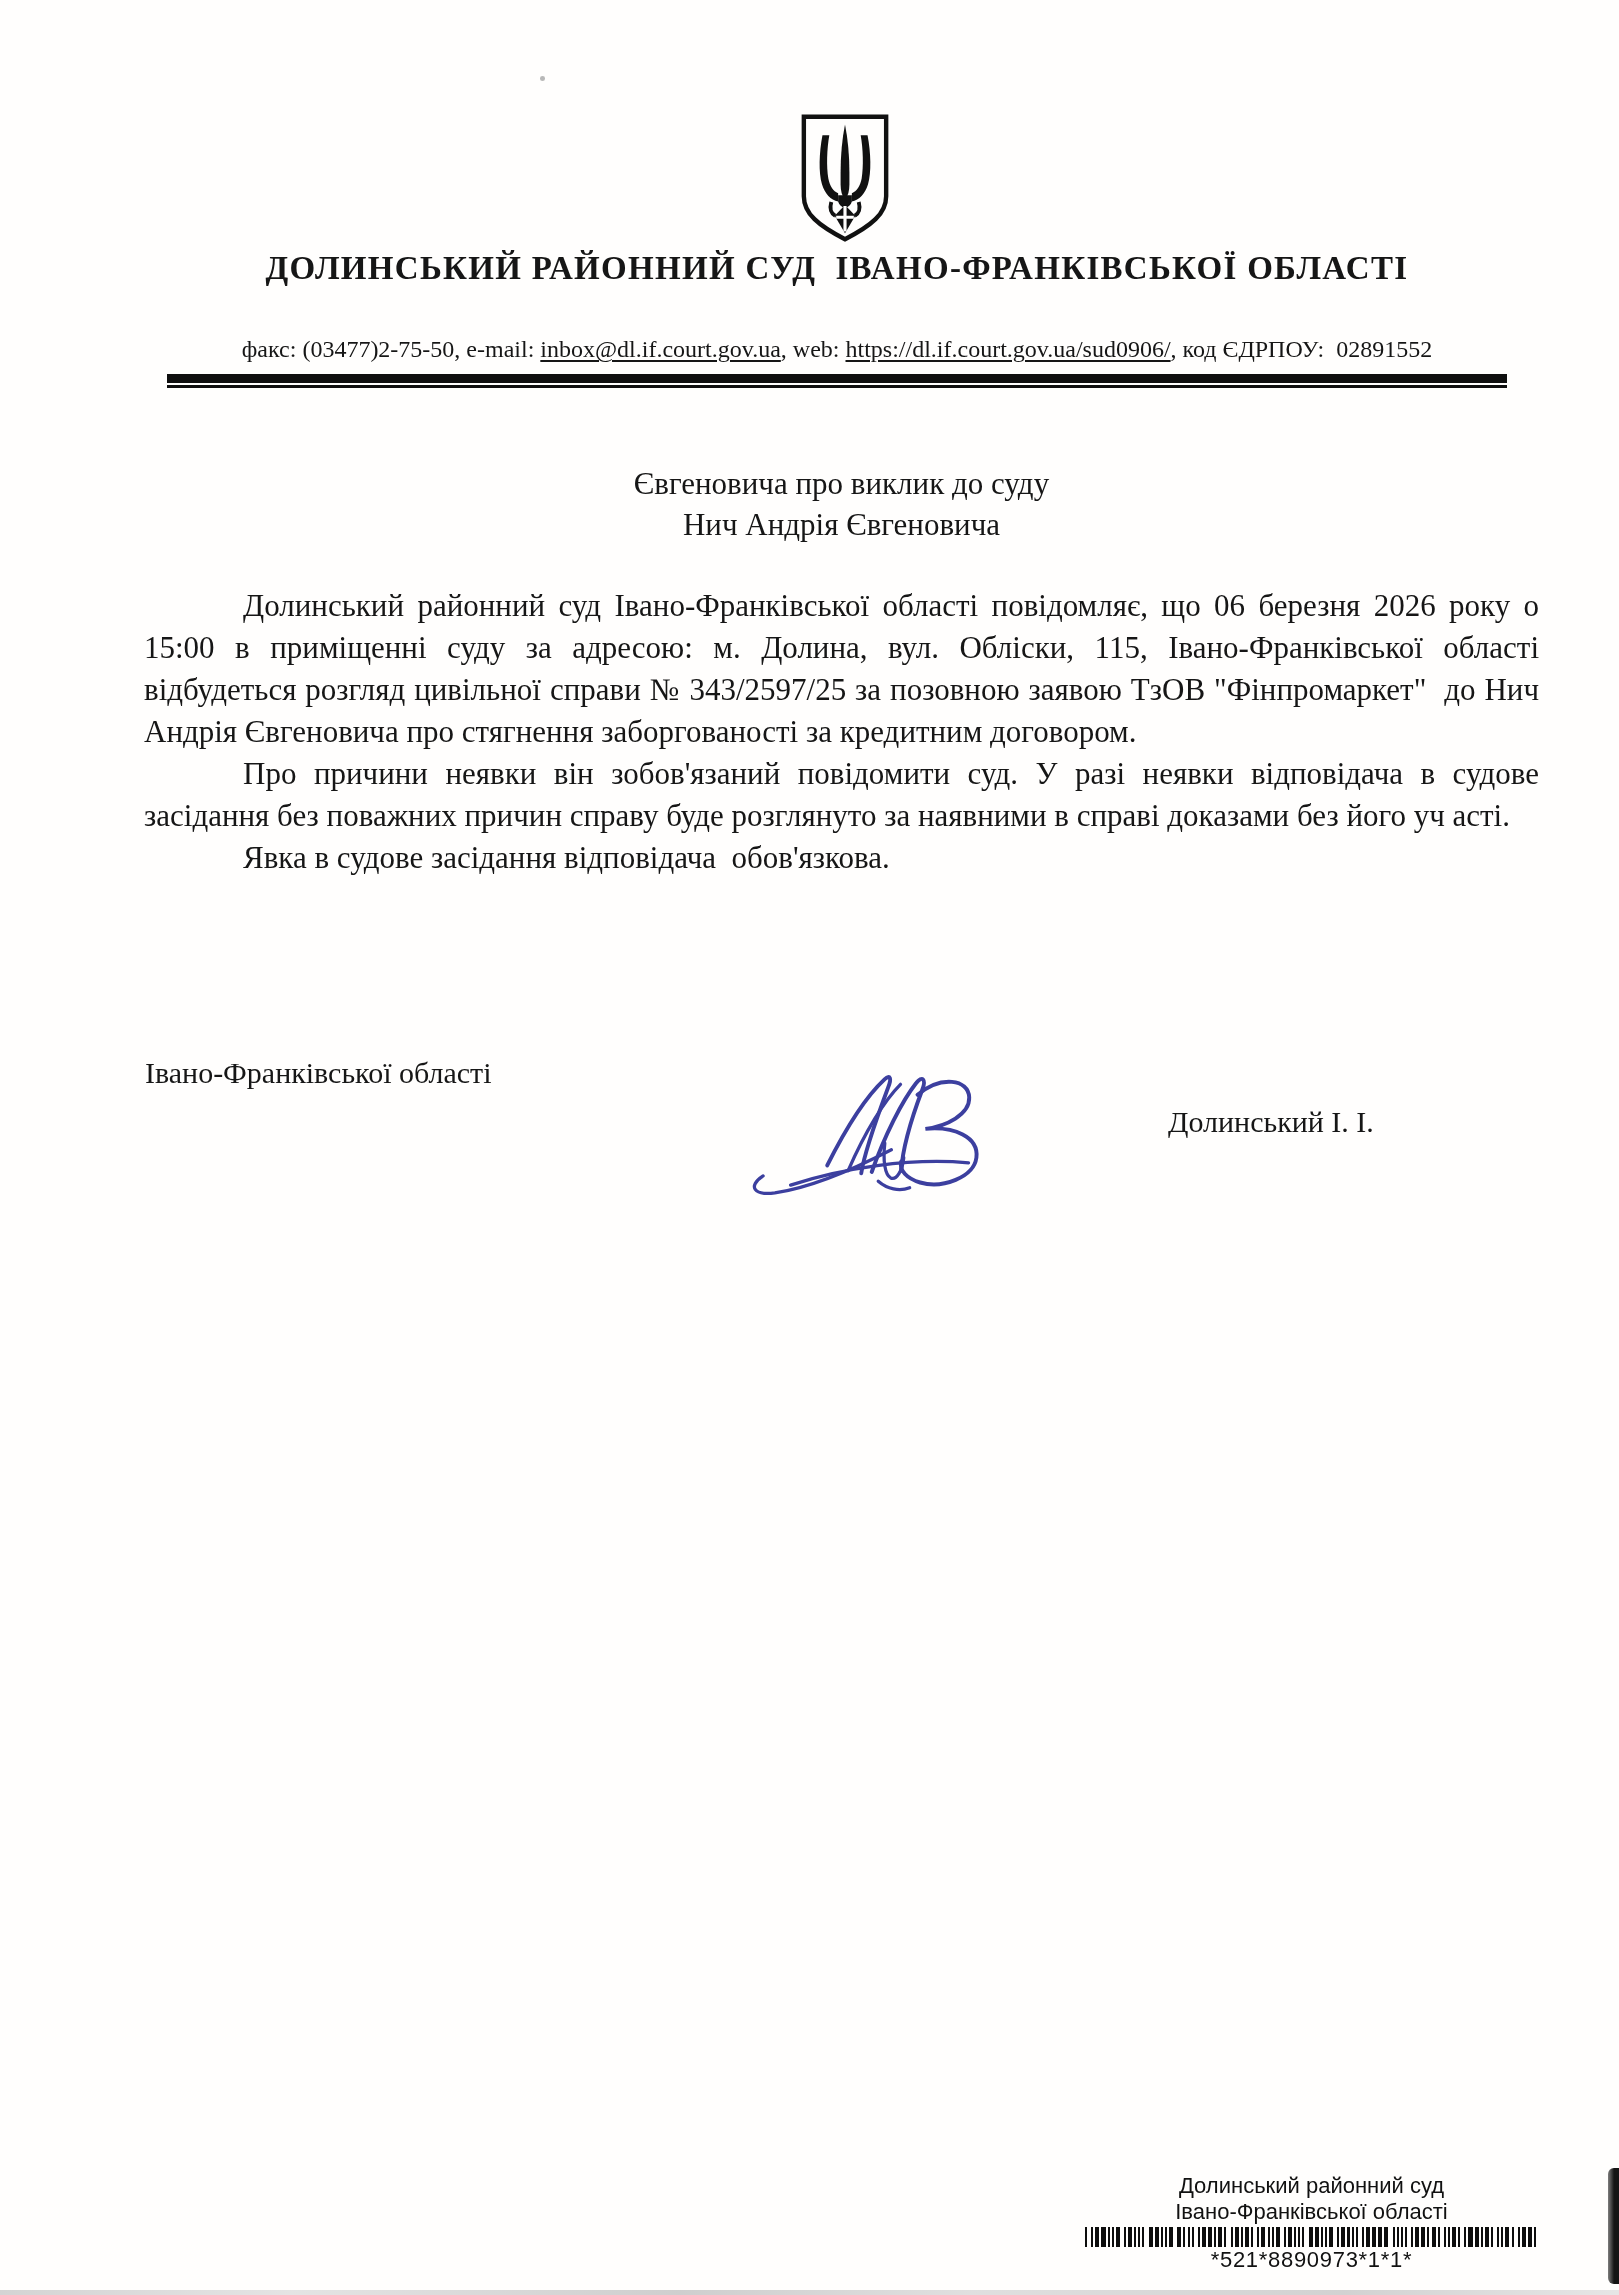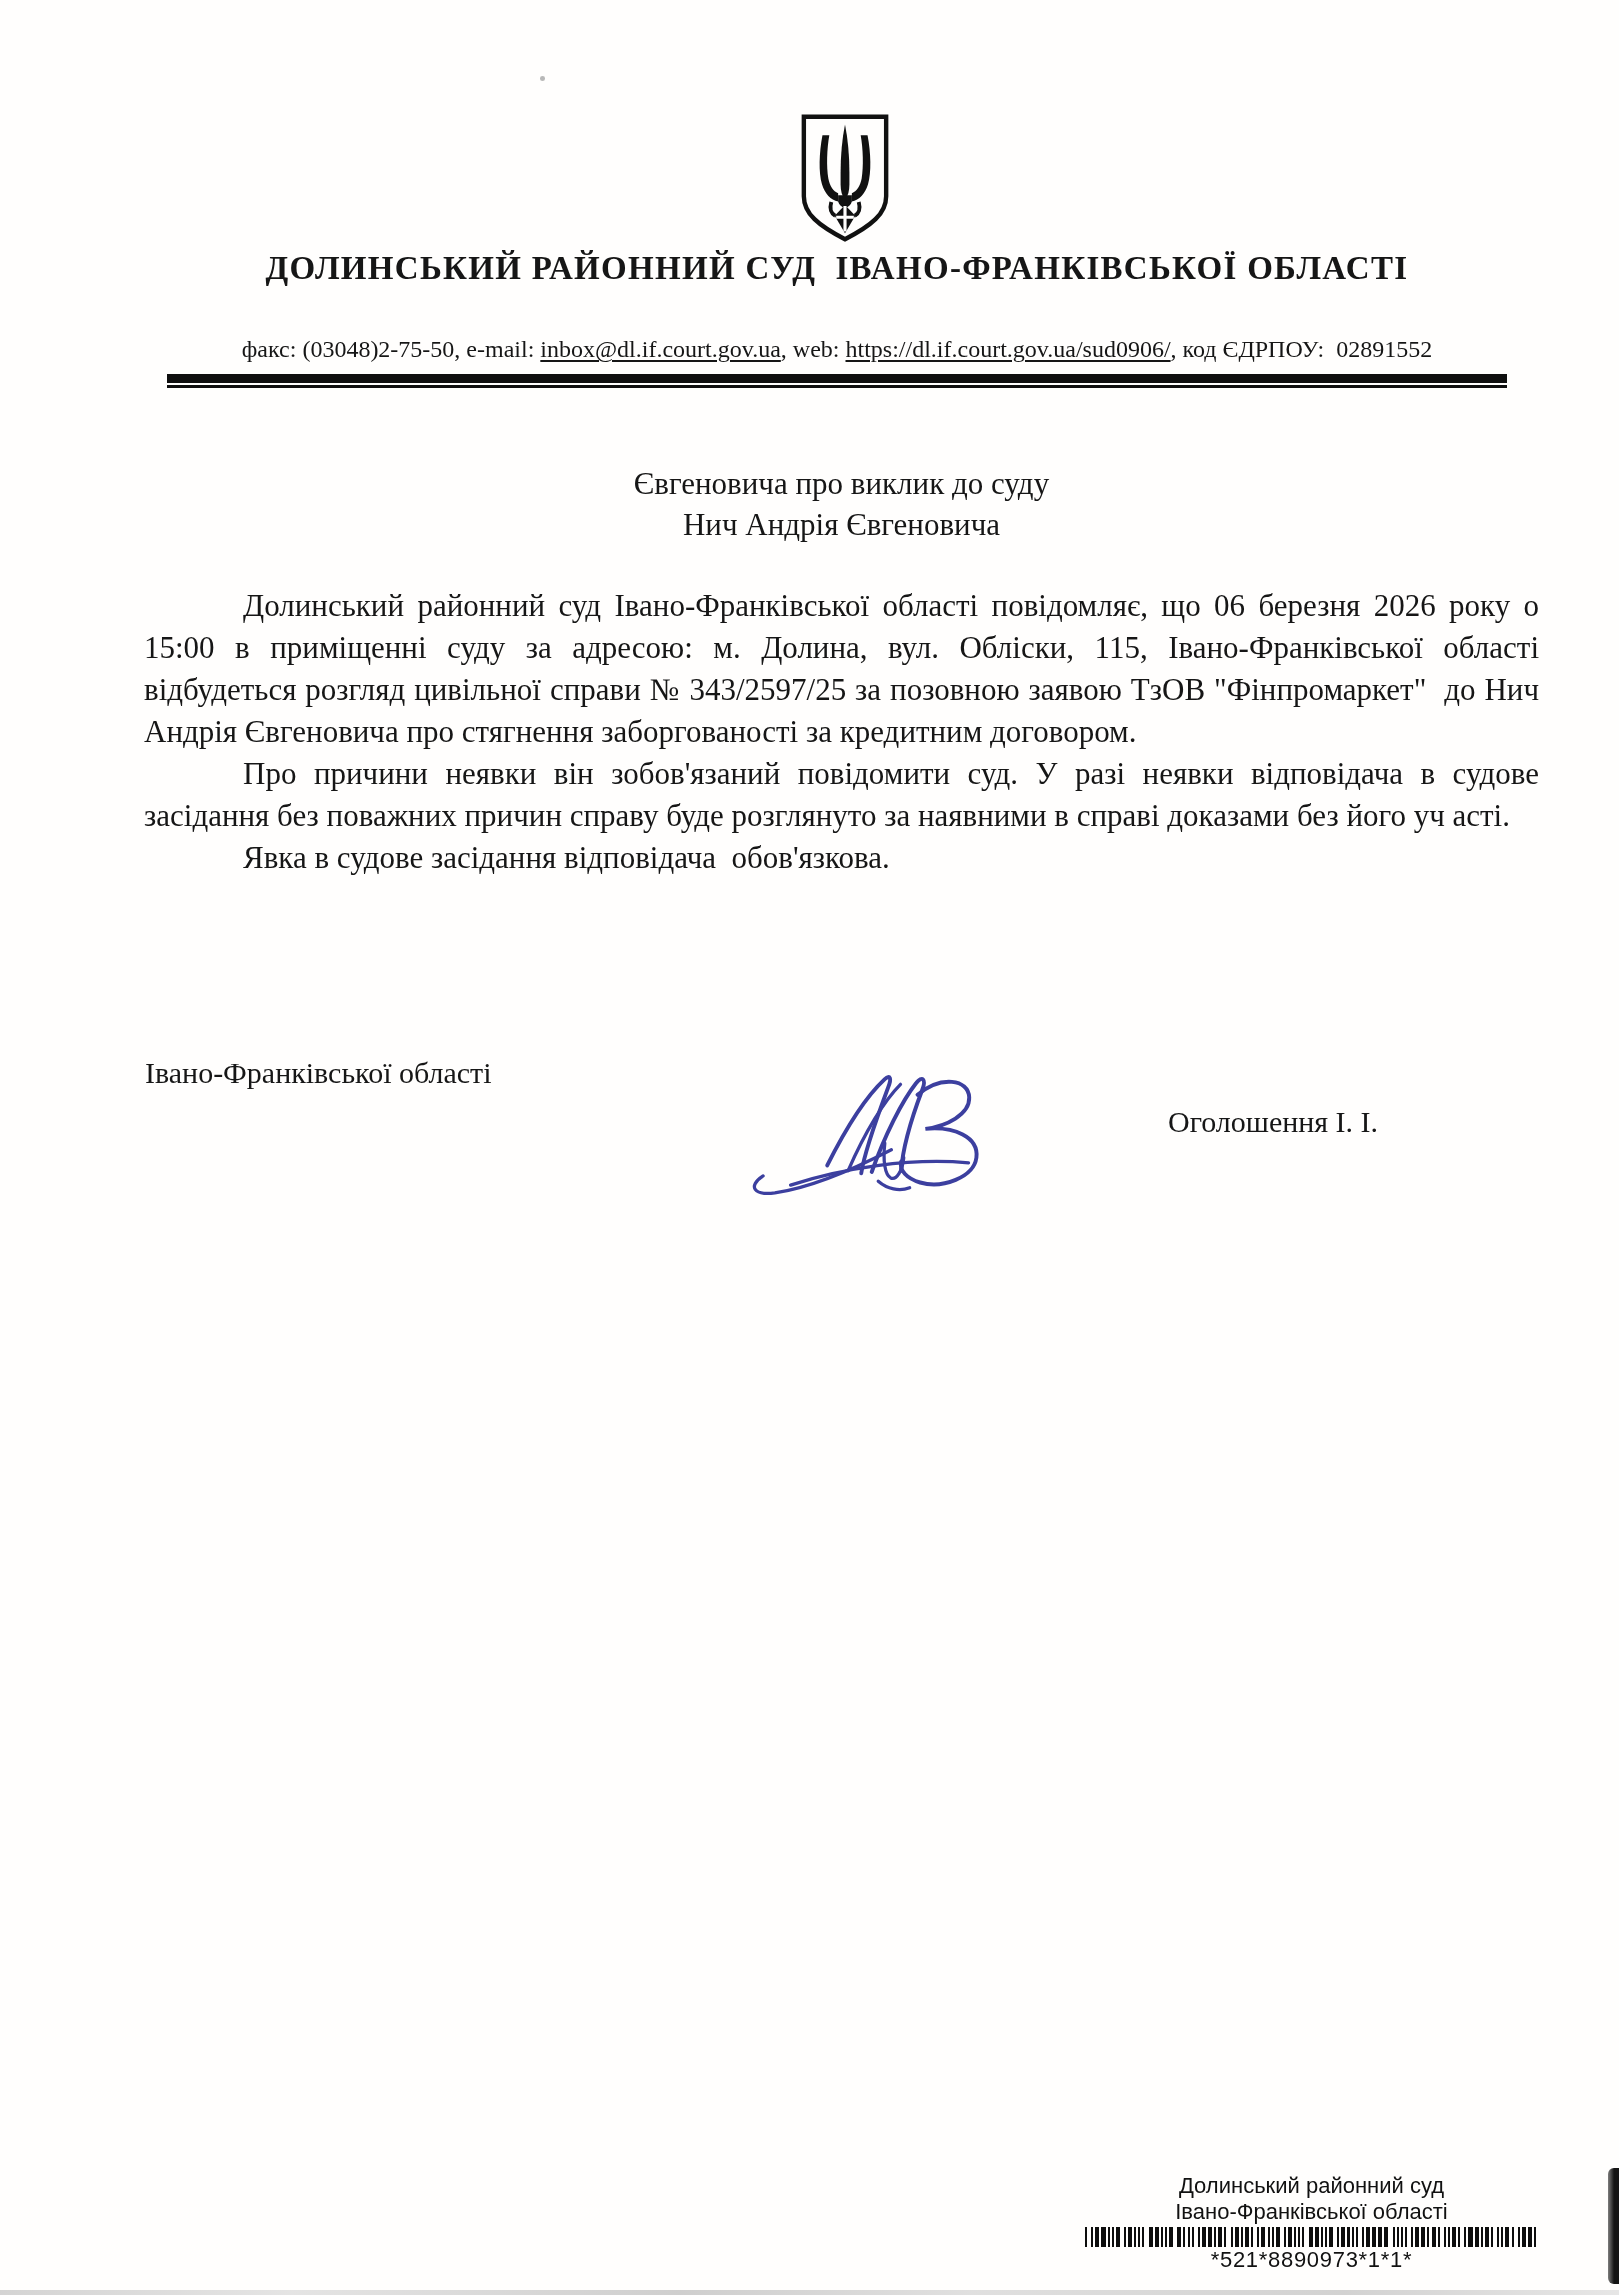--- a/index.html
+++ b/index.html
@@ -102,21 +102,21 @@
 
       <path d="M50 95 L60.5 106 L50 124 L39.5 106 Z" fill="#111"></path>
       <path d="M50 96 V122 M41 107.5 H59" stroke="#fffefd" stroke-width="3.2" fill="none"></path>
       <path d="M36 92 C34 99 36 104 40 106 M64 92 C66 99 64 104 60 106" stroke="#111" stroke-width="4" fill="none"></path>
     </svg>
   </div>
 
   <div class="court-name">ДОЛИНСЬКИЙ РАЙОННИЙ СУД  ІВАНО-ФРАНКІВСЬКОЇ ОБЛАСТІ</div>
 
 
-  <div class="addr addr2"><span>факс: (03048)2-75-50, e-mail: </span><span class="link">inbox@dl.if.court.gov.ua</span><span>, web: </span><span class="link">https://dl.if.court.gov.ua/sud0906/</span><span>, код ЄДРПОУ:  02891552</span></div>
+  <div class="addr addr2"><span>факс: (03477)2-75-50, e-mail: </span><span class="link">inbox@dl.if.court.gov.ua</span><span>, web: </span><span class="link">https://dl.if.court.gov.ua/sud0906/</span><span>, код ЄДРПОУ:  02891552</span></div>
 
   <div class="rule">
     <div class="bar-thick"></div>
     <div class="bar-thin"></div>
   </div>
 
   <div class="title-block">
     <div>Євгеновича про виклик до суду</div>
     <div>Нич Андрія Євгеновича</div>
   </div>
@@ -139,21 +139,21 @@
         <path d="M150 160 C176 100 206 52 230 28"></path>
         <path d="M186 162 C206 106 232 54 254 26 C263 14 270 20 263 37 C246 82 233 130 231 160" stroke-width="6"></path>
         <path d="M256 44 C292 14 334 20 335 48 C336 74 300 92 268 96 C312 92 350 108 346 140 C342 170 294 188 260 178 C240 172 228 160 231 146" stroke-width="6"></path>
         <path d="M62 182 C142 156 244 140 334 148"></path>
         <path d="M206 118 C203 144 206 166 215 171 C224 175 233 160 235 140" stroke-width="5"></path>
         <path d="M196 176 C210 188 228 192 244 186"></path>
       </g>
     </svg>
   </div>
 
-  <div class="judge-name">Оголошення І. І.</div>
+  <div class="judge-name">Долинський І. І.</div>
 
   <div class="footer-block">
     <div>Долинський районний суд</div>
     <div>Івано-Франківської області</div>
     <div class="barcode" aria-hidden="true">
         <span class="b" style="width: 0.454545%;"></span>
         <span class="s" style="width: 0.909091%;"></span>
         <span class="b" style="width: 0.454545%;"></span>
         <span class="s" style="width: 0.454545%;"></span>
         <span class="b" style="width: 0.909091%;"></span>

